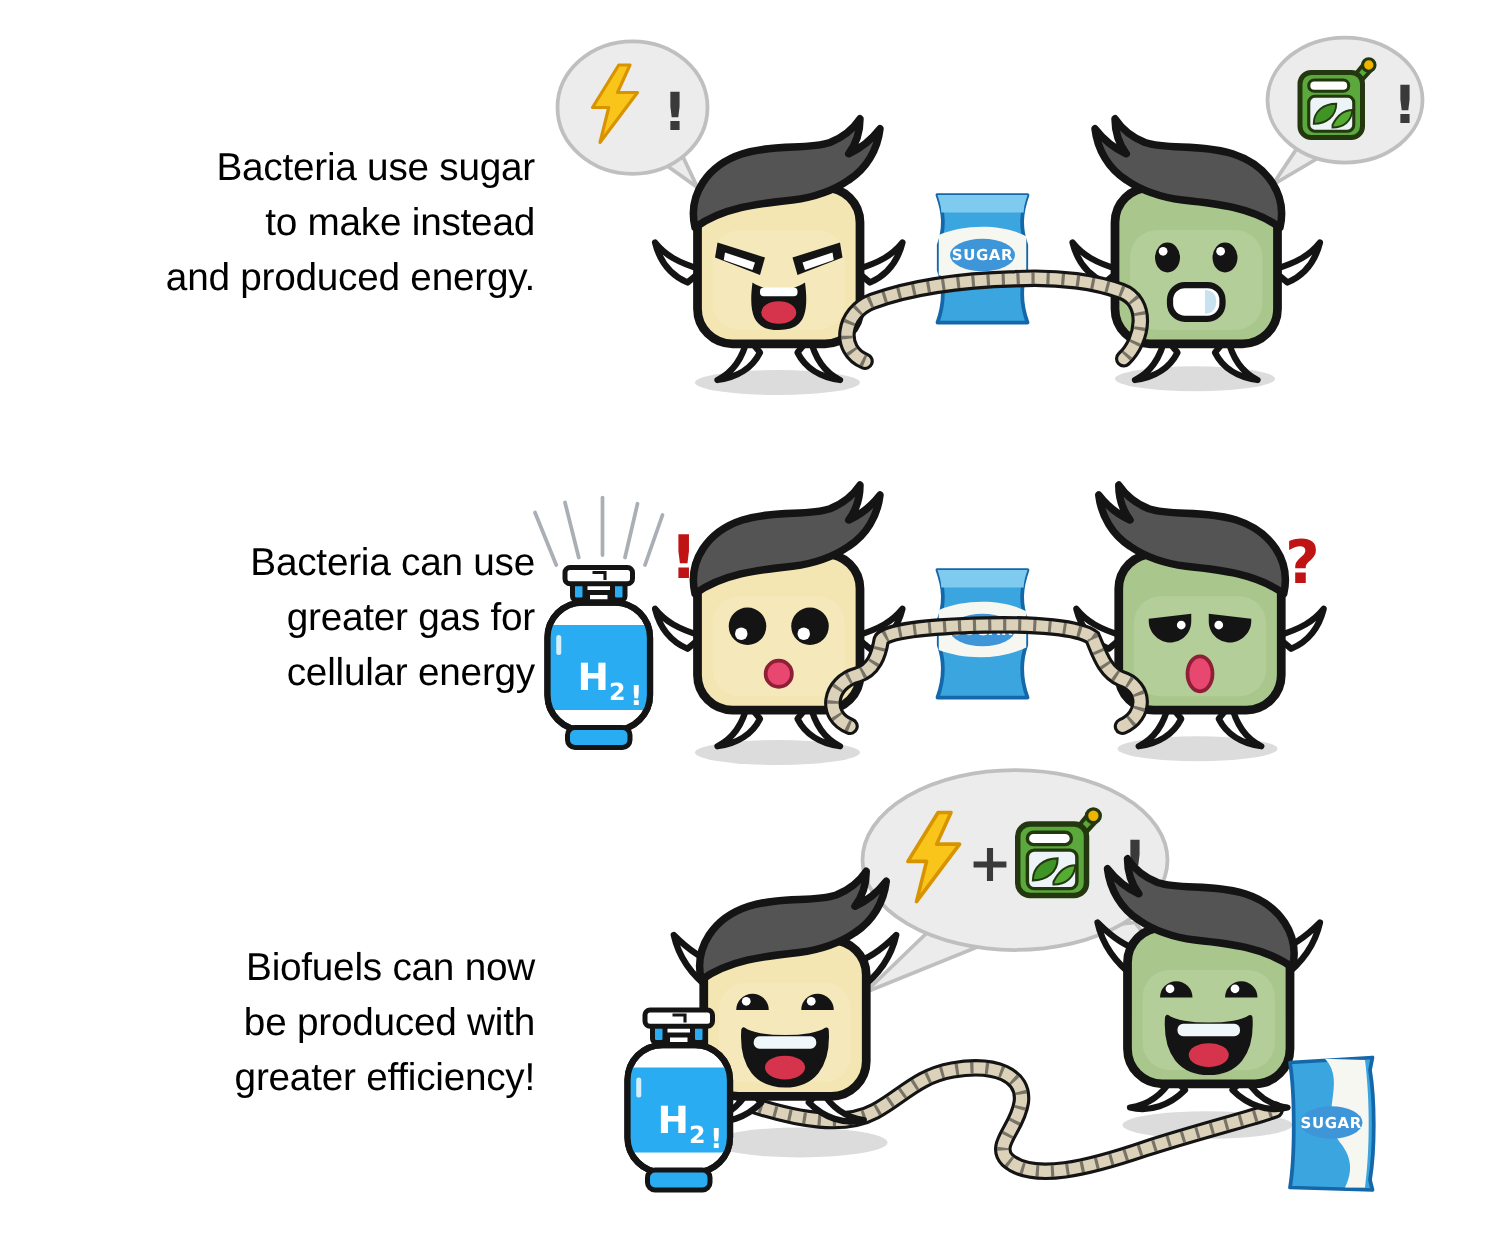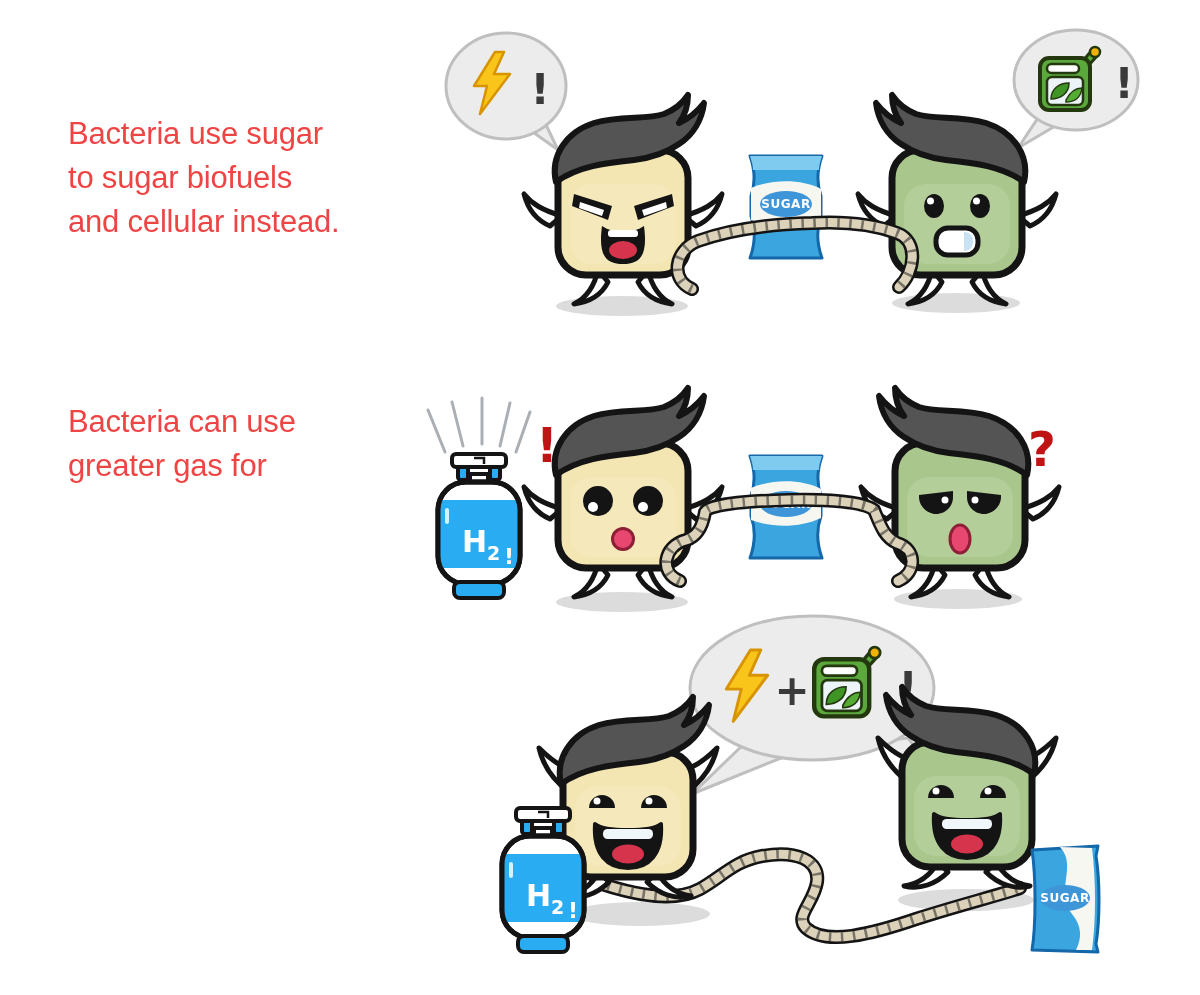--- a/index.html
+++ b/index.html
@@ -1,19 +1,19 @@
 <!DOCTYPE html>
 <html><head>
 <meta charset="utf-8">
 <style>
   html,body{margin:0;padding:0;background:#ffffff;}
   .stage{position:relative;width:1200px;height:995px;background:#ffffff;overflow:hidden;
          font-family:"Liberation Sans",sans-serif;}
-  .caption{position:absolute;width:360px;color:#ef4444;
-           font:400 31px/44px "Liberation Sans",sans-serif;letter-spacing:-0.2px;}
+  .caption{position:absolute;width:360px;color:#000000;
+           font:400 31px/44px "Liberation Sans",sans-serif;letter-spacing:-0.2px;text-align:right;}
   .caption div{white-space:nowrap;}
   svg{position:absolute;left:0;top:0;}
   .limb{fill:#ffffff;stroke:#141414;stroke-width:5;stroke-linejoin:round;}
   .bodyshape{fill:currentColor;stroke:#141414;stroke-width:7;}
   .hair{fill:#545454;stroke:#141414;stroke-width:6;stroke-linejoin:round;}
   .rope-outer{fill:none;stroke:#141414;stroke-width:14;stroke-linecap:round;}
   .rope-inner{fill:none;stroke:#DCD2BA;stroke-width:9;stroke-linecap:round;}
   .rope-bands{fill:none;stroke:#141414;stroke-width:9;stroke-dasharray:2.5 9.5;opacity:.5;}
   .bubble{fill:#ECECEC;stroke:#BFBFBF;stroke-width:3;}
   .shadow{fill:#DCDCDC;}
@@ -23,26 +23,32 @@
   .tank-text{font:700 30px "DejaVu Sans",sans-serif;fill:#ffffff;}
   .tank-excl{font:700 22px "DejaVu Sans",sans-serif;fill:#ffffff;}
 </style>
 </head>
 <body>
 
 <div class="stage">
 
   <div class="caption" style="left:68px;top:112px">
     <div>Bacteria use sugar</div>
-    <div>to sugar biofuels</div>
-    <div>and cellular instead.</div>
+    <div>to make instead</div>
+    <div>and produced energy.</div>
   </div>
-  <div class="caption" style="left:68px;top:400px">
+  <div class="caption" style="left:68px;top:428px">
     <div>Bacteria can use</div>
     <div>greater gas for</div>
+    <div>cellular energy</div>
+  </div>
+  <div class="caption" style="left:68px;top:752px">
+    <div>Biofuels can now</div>
+    <div>be produced with</div>
+    <div>greater efficiency!</div>
   </div>
 
   <svg width="1200" height="995" viewBox="0 0 1200 995">
     <defs>
 
       <g id="char-standing">
         <path class="limb" d="M 4 66 C -16 60 -26 54 -34 44 C -30 60 -22 70 -8 76 Z"></path>
         <path class="limb" d="M 126 66 C 146 60 156 54 164 44 C 160 60 152 70 138 76 Z"></path>
         <path class="limb" d="M 40 120 C 36 138 28 148 16 154 C 32 152 44 144 50 132 Z"></path>
         <path class="limb" d="M 90 120 C 94 138 102 148 114 154 C 98 152 86 144 80 132 Z"></path>

